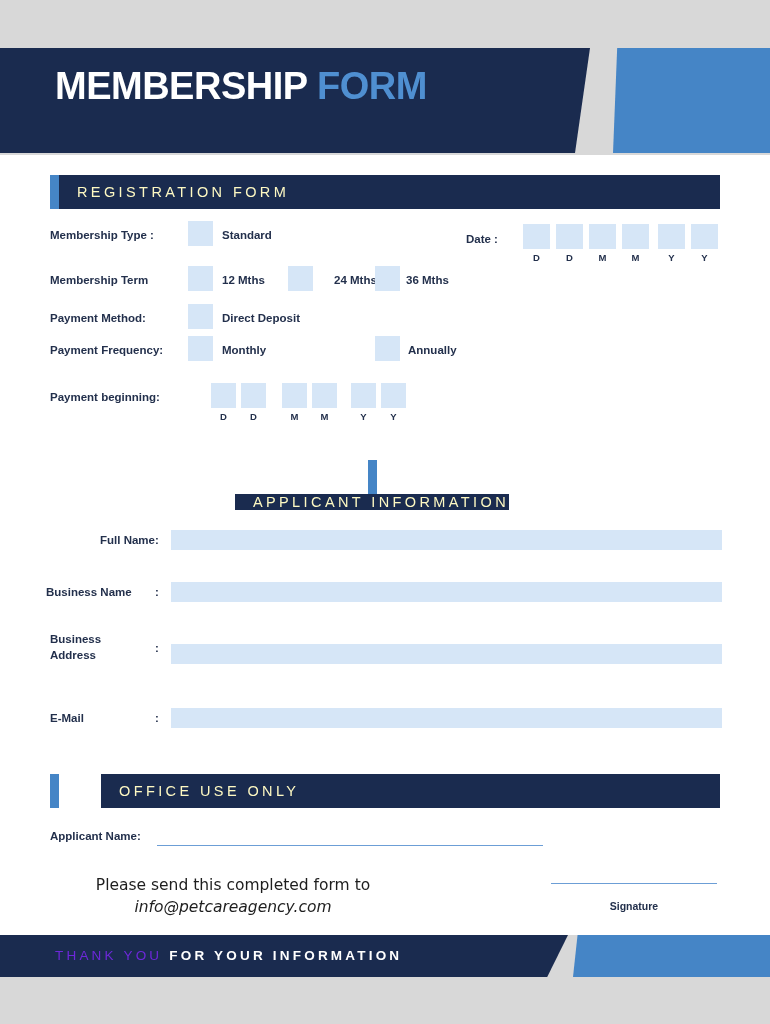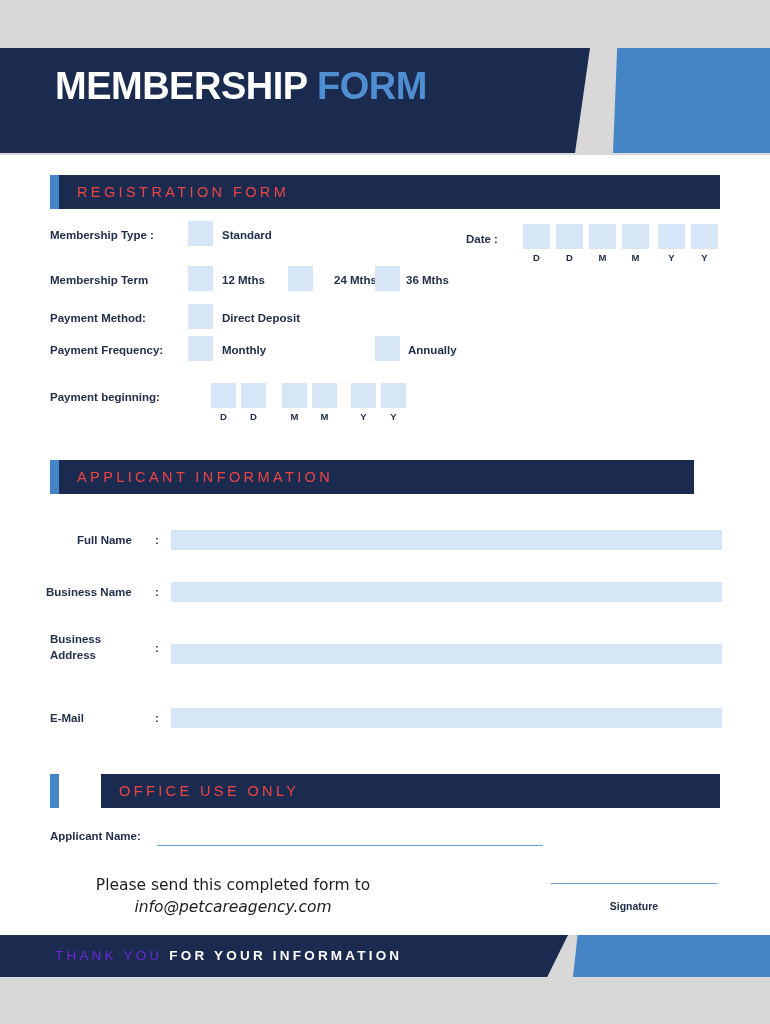--- a/index.html
+++ b/index.html
@@ -87,21 +87,21 @@
     flex: none;
   }
   .sect-bar {
     height: 100%;
     background: #1a2b4f;
     display: flex;
     align-items: center;
     flex: 1;
   }
   .sect-label {
-    color: #ef4444;
+    color: #fef9c3;
     font-size: 14.5px;
     letter-spacing: 3.4px;
     padding-left: 18px;
     white-space: nowrap;
   }
 
   
   .flabel {
     position: absolute;
     font-size: 11.5px;
@@ -264,28 +264,28 @@
   <div class="fbox" style="left:312px; top:228px; width:25px; height:25px;"></div>
   <div class="fbox" style="left:351px; top:228px; width:25px; height:25px;"></div>
   <div class="fbox" style="left:381px; top:228px; width:25px; height:25px;"></div>
   <div class="dmy" style="left:211px; top:256px; width:25px;">D</div>
   <div class="dmy" style="left:241px; top:256px; width:25px;">D</div>
   <div class="dmy" style="left:282px; top:256px; width:25px;">M</div>
   <div class="dmy" style="left:312px; top:256px; width:25px;">M</div>
   <div class="dmy" style="left:351px; top:256px; width:25px;">Y</div>
   <div class="dmy" style="left:381px; top:256px; width:25px;">Y</div>
 
-  <div class="sect" style="left:50px; top:305px; width:644px;">
+  <div class="sect" style="left:50px; top:305px; width:644px;flex-direction:column;">
     <div class="sect-tab"></div>
     <div class="sect-bar">
       <span class="sect-label">APPLICANT INFORMATION</span>
     </div>
   </div>
 
-  <div class="flabel" style="left:45px; top:379px;padding-left:32px;">Full Name</div>
+  <div class="flabel" style="left:68px; top:379px;padding-left:32px;">Full Name</div>
   <div class="colon" style="left:155px; top:379px;">:</div>
   <div class="longfield" style="left:171px; top:375px; width:551px;"></div>
 
   <div class="flabel" style="left:46px; top:431px;">Business Name</div>
   <div class="colon" style="left:155px; top:431px;">:</div>
   <div class="longfield" style="left:171px; top:427px; width:551px;"></div>
 
   <div class="flabel" style="left:50px; top:478px;">Business</div>
   <div class="flabel" style="left:50px; top:494px;">Address</div>
   <div class="colon" style="left:155px; top:487px;">:</div>

